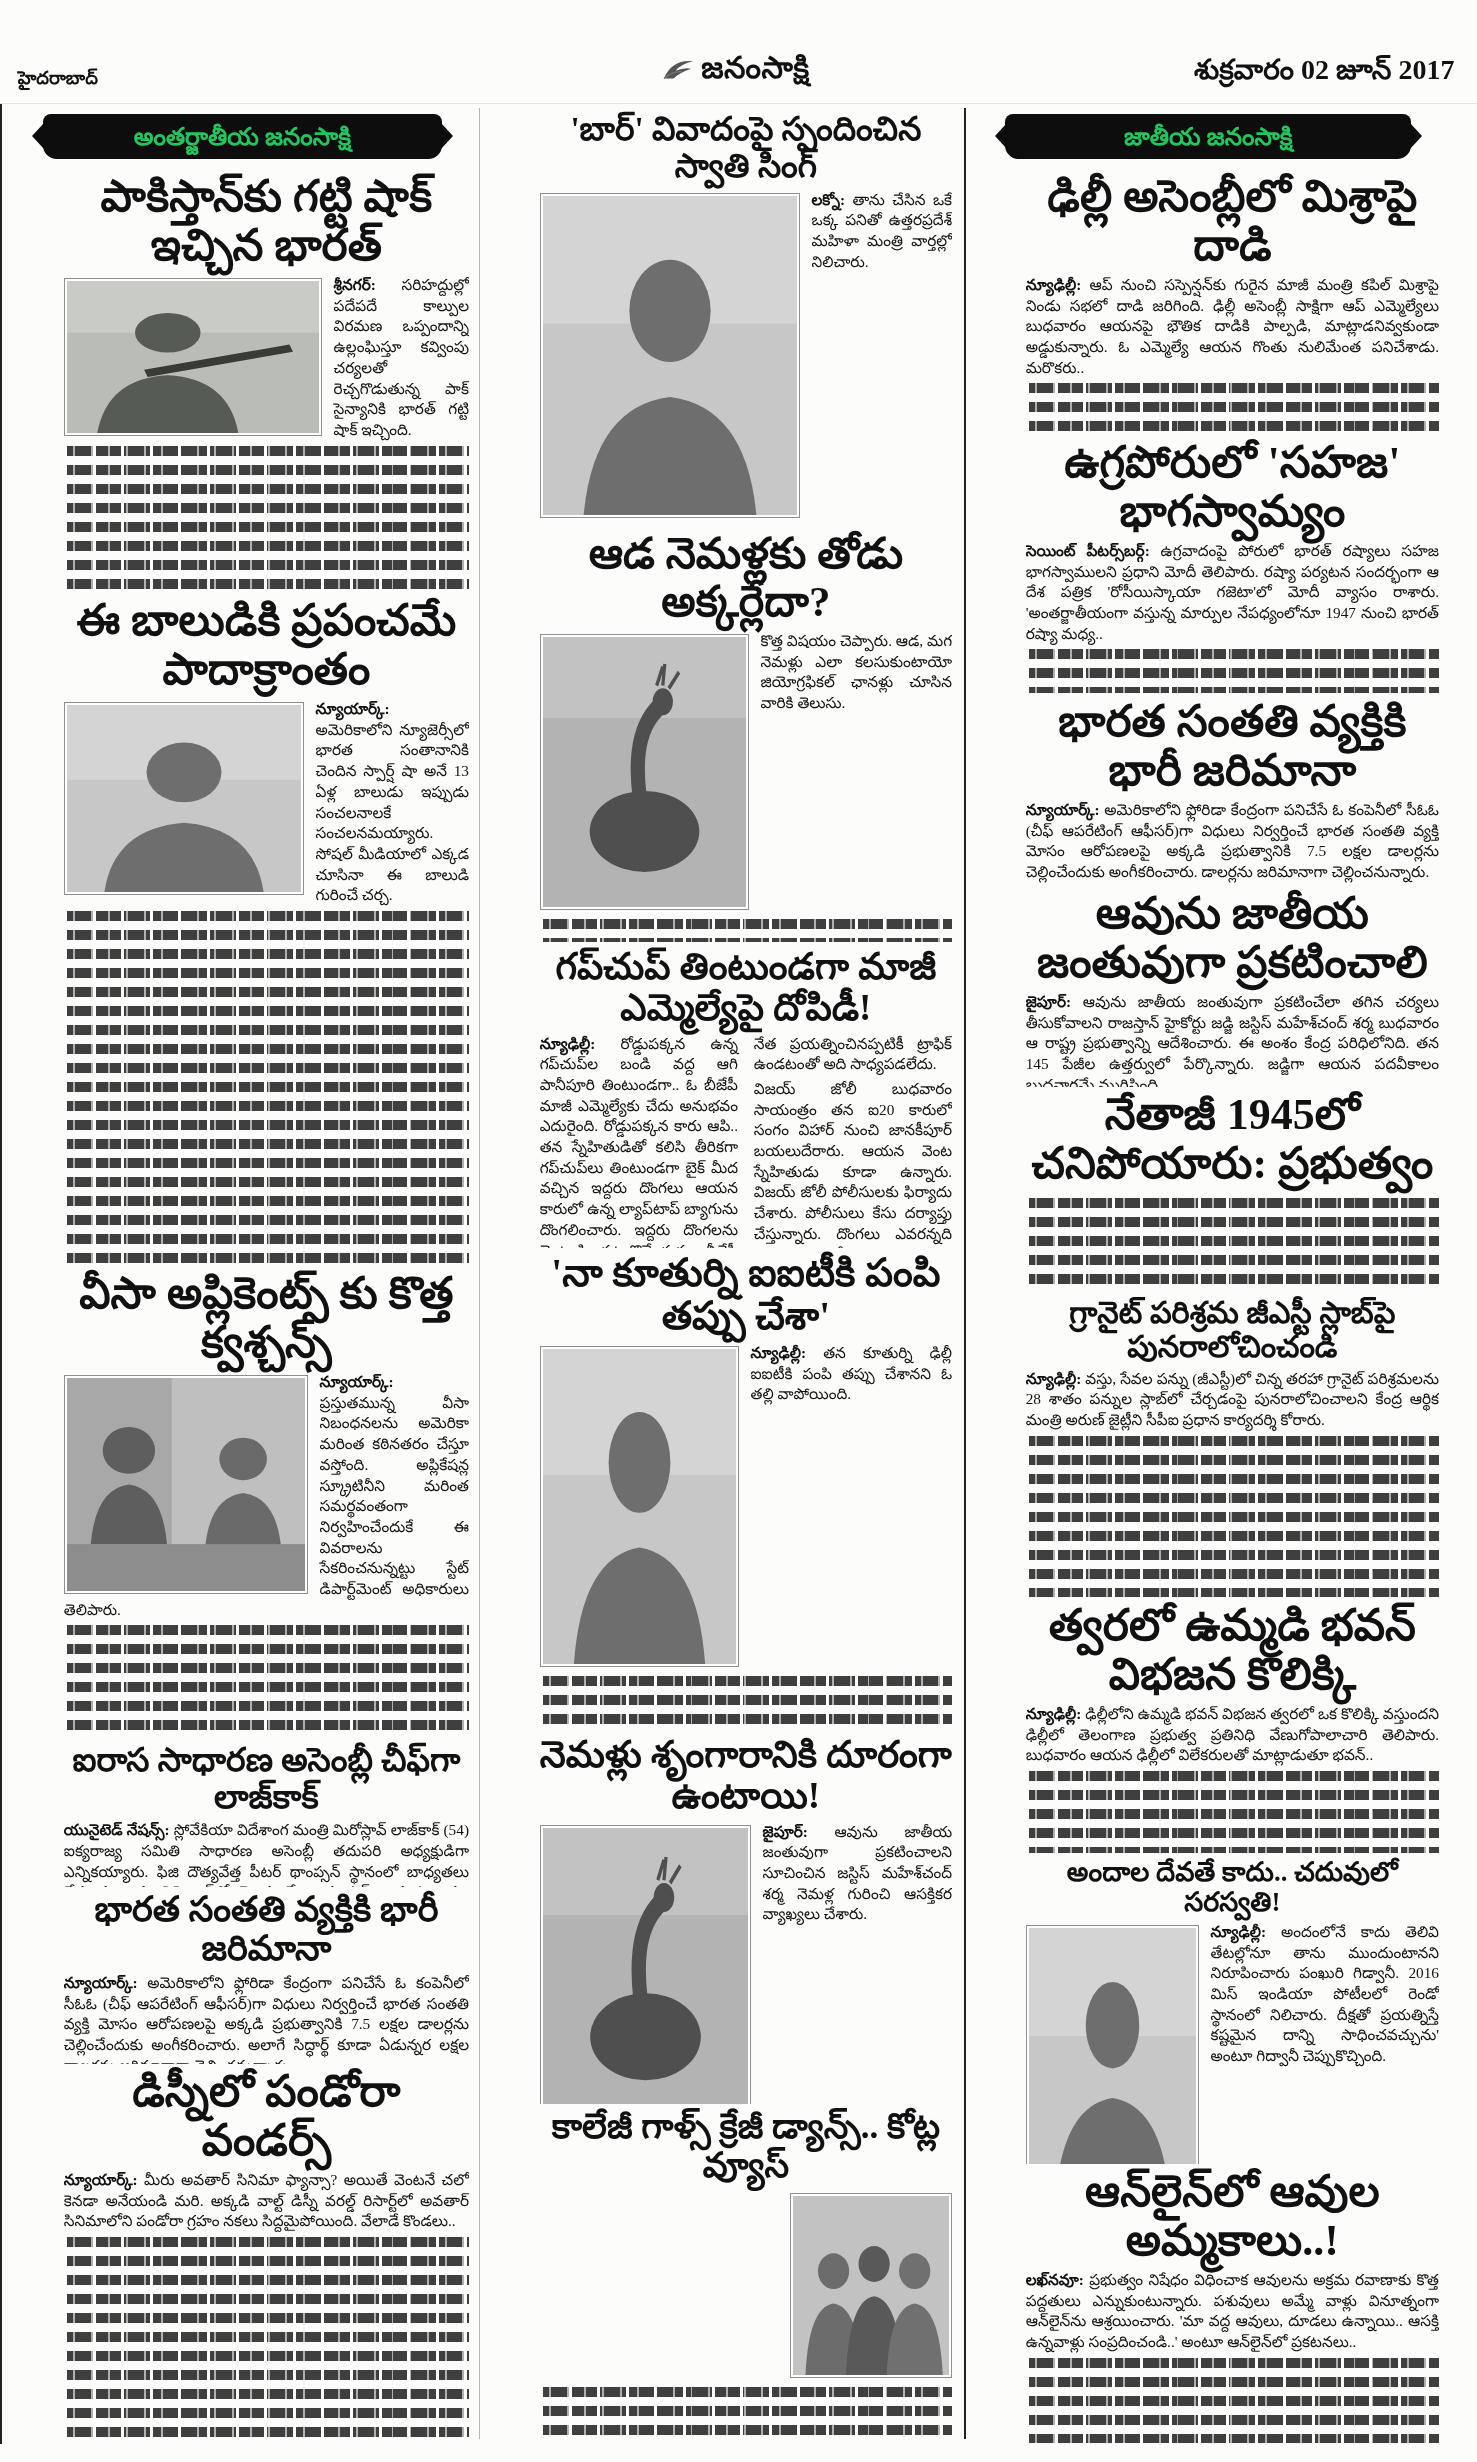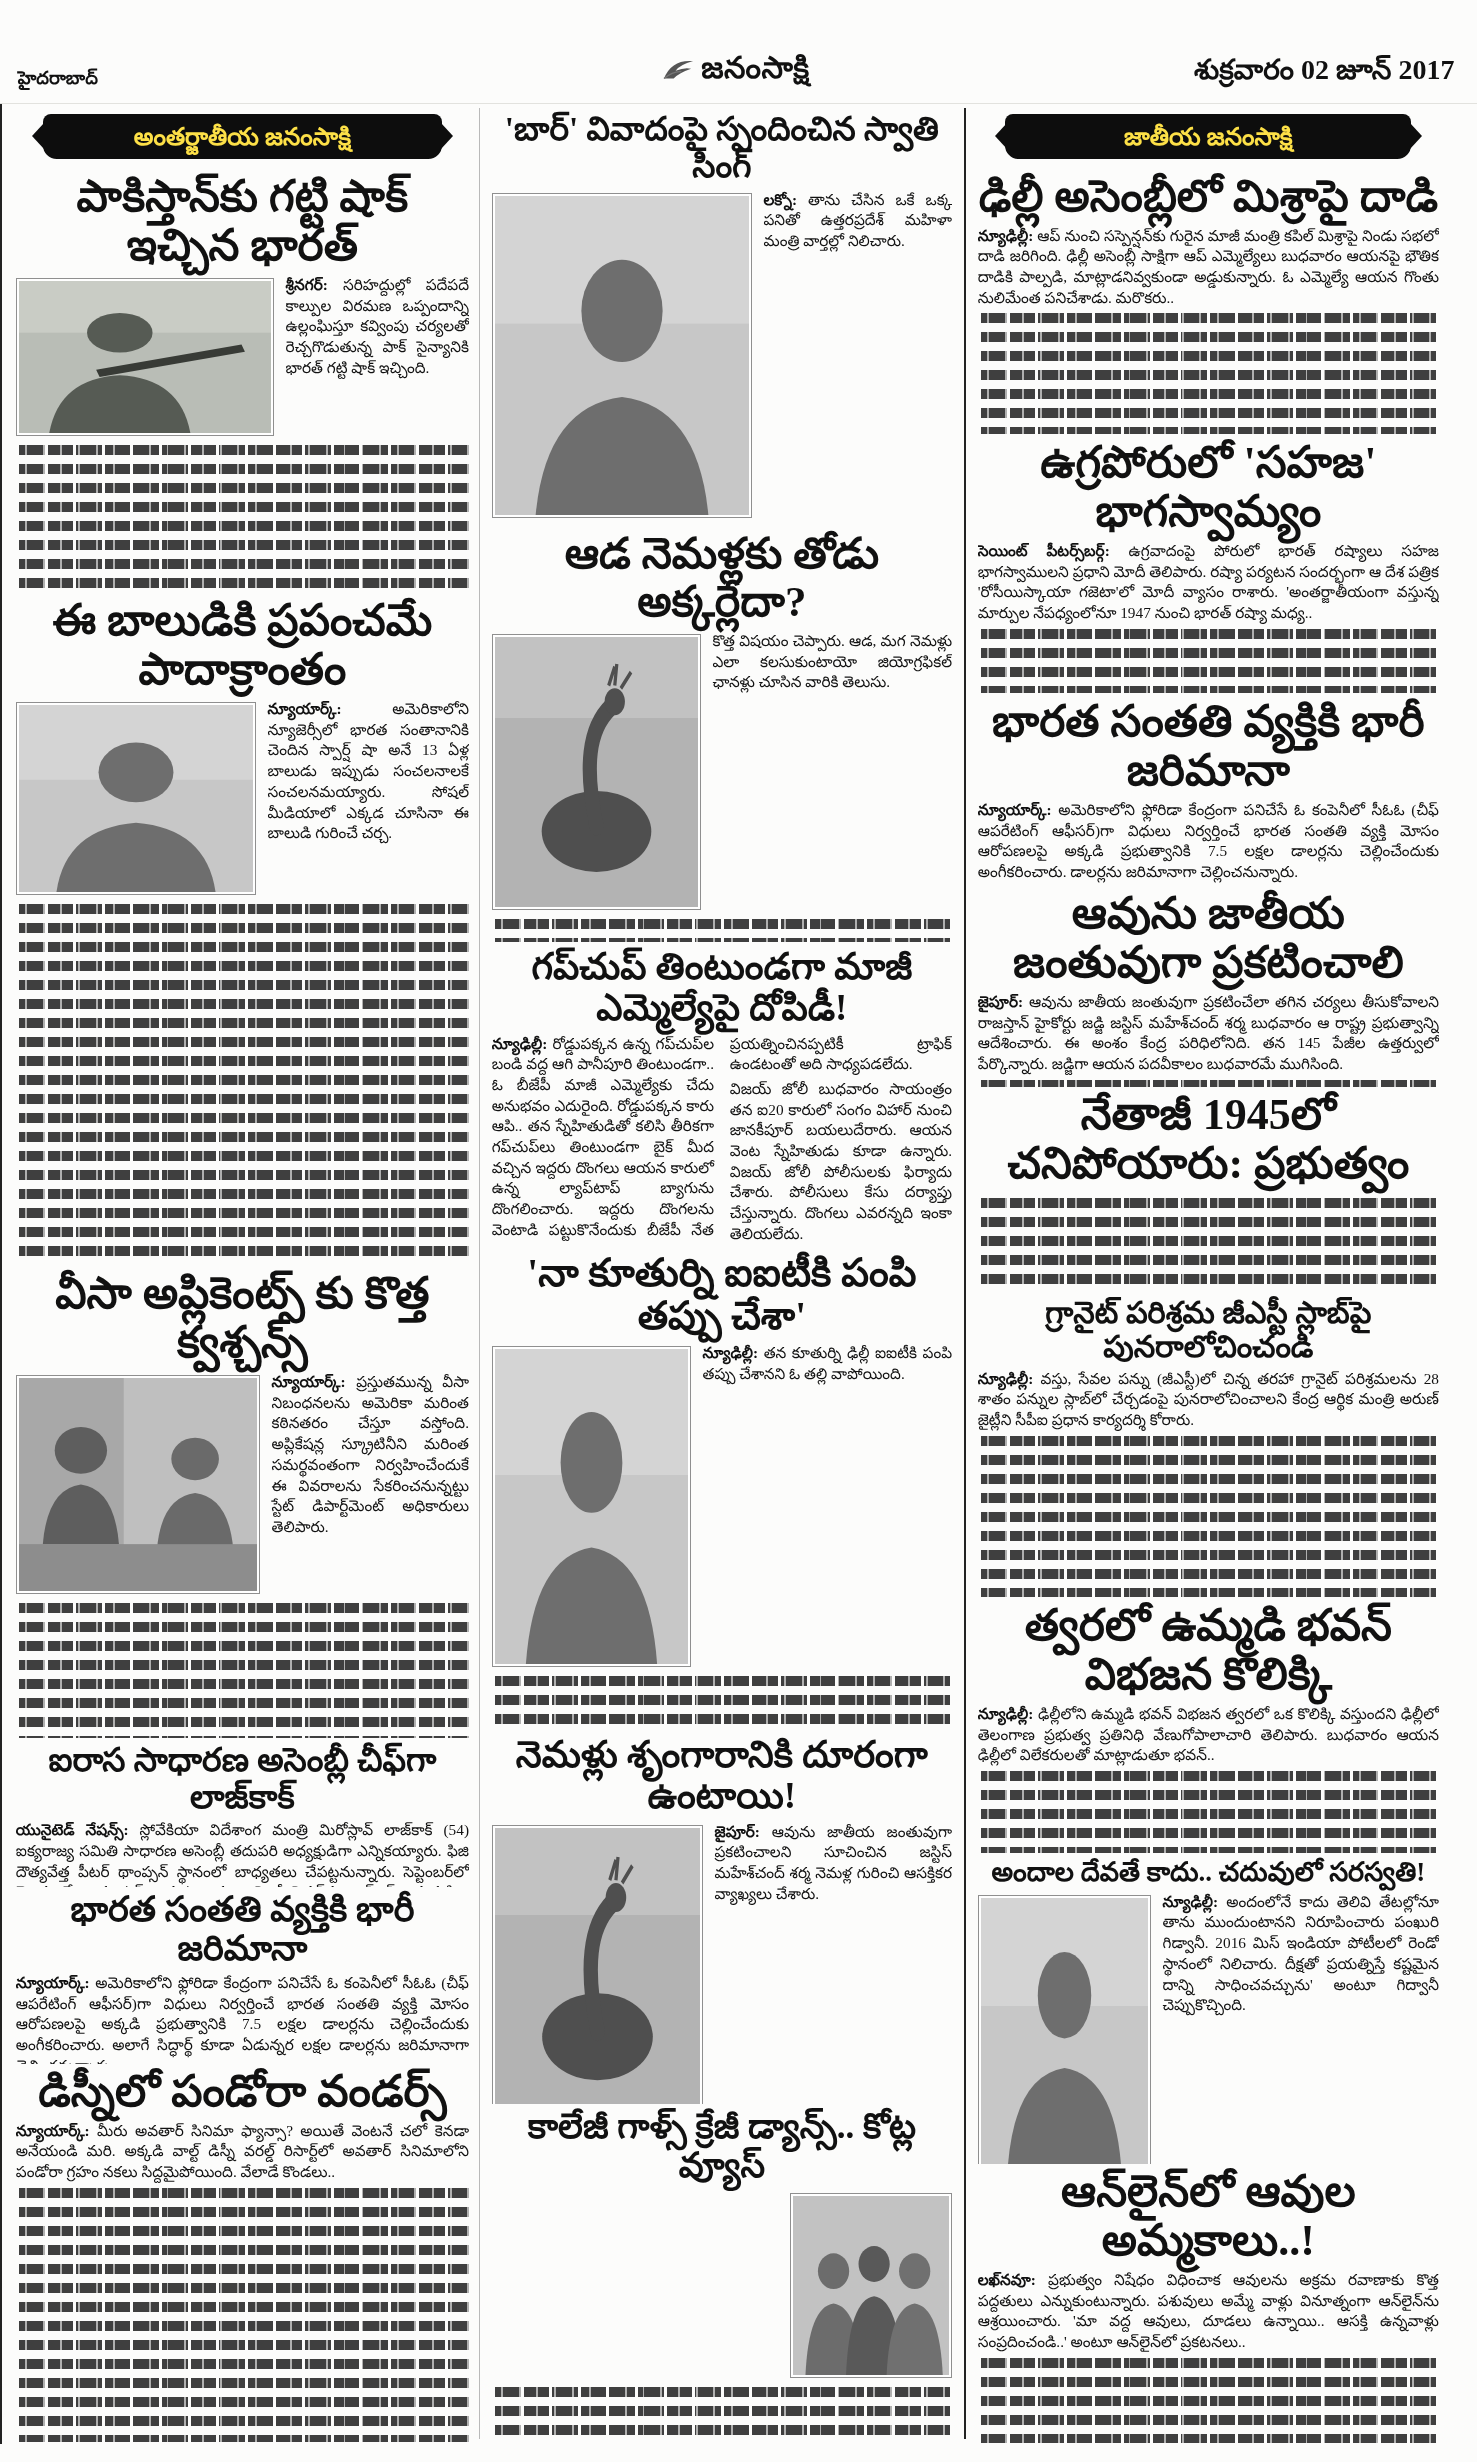--- a/index.html
+++ b/index.html
@@ -14,28 +14,28 @@
   .mh-date{font-size:28px;font-weight:bold;justify-self:end;}
   
   .columns{display:grid;grid-template-columns:471px 487px 479px;column-gap:0;
            padding:3.9px 5.9px 0 5.9px;align-items:start;border-left:2px solid #222;}
   .col{min-width:0;}
   .col-left{padding:0 9.9px 0 7.9px;}
   .col-mid{padding:0 11.8px;border-left:1px solid #b9b9b9;border-right:2px solid #222;}
   .col-right{padding:0 5.9px 0 11.8px;}
   
   .banner{position:relative;width:88%;margin:5.9px auto 9.9px auto;height:45px;line-height:45px;
-          background:#0d0d0d;color:#fde047;text-align:center;font-size:24.6px;font-weight:bold;
+          background:#0d0d0d;color:#22c55e;text-align:center;font-size:24.6px;font-weight:bold;
           border-radius:7.9px 7.9px 13.8px 13.8px;}
   .banner::before,.banner::after{content:'';position:absolute;top:8.9px;
           border-top:13.8px solid transparent;border-bottom:13.8px solid transparent;}
   .banner::before{left:-10.8px;border-right:12.8px solid #0d0d0d;}
   .banner::after{right:-10.8px;border-left:12.8px solid #0d0d0d;}
   
-  .article{display:flex;flex-direction:column;overflow:hidden;box-sizing:border-box;padding:1px 0;}
+  .article{display:flex;flex-direction:column;overflow:hidden;box-sizing:border-box;padding:1px 0;margin-left:48px;}
   .headline{margin:2px 0 4.9px 0;text-align:center;font-weight:bold;font-size:44px;line-height:1.12;}
   .h-big{font-size:43px;}
   .h-med{font-size:39px;}
   .body{flex:1;display:flex;flex-direction:column;min-height:0;}
   .textwrap{flex:none;}
   .textwrap.cols2{columns:2;column-gap:15.8px;}
   .text{margin:0;font-size:15.3px;line-height:20.7px;text-align:justify;}
   .text.second{margin-top:3.9px;}
   .dateline{font-weight:bold;}
   

